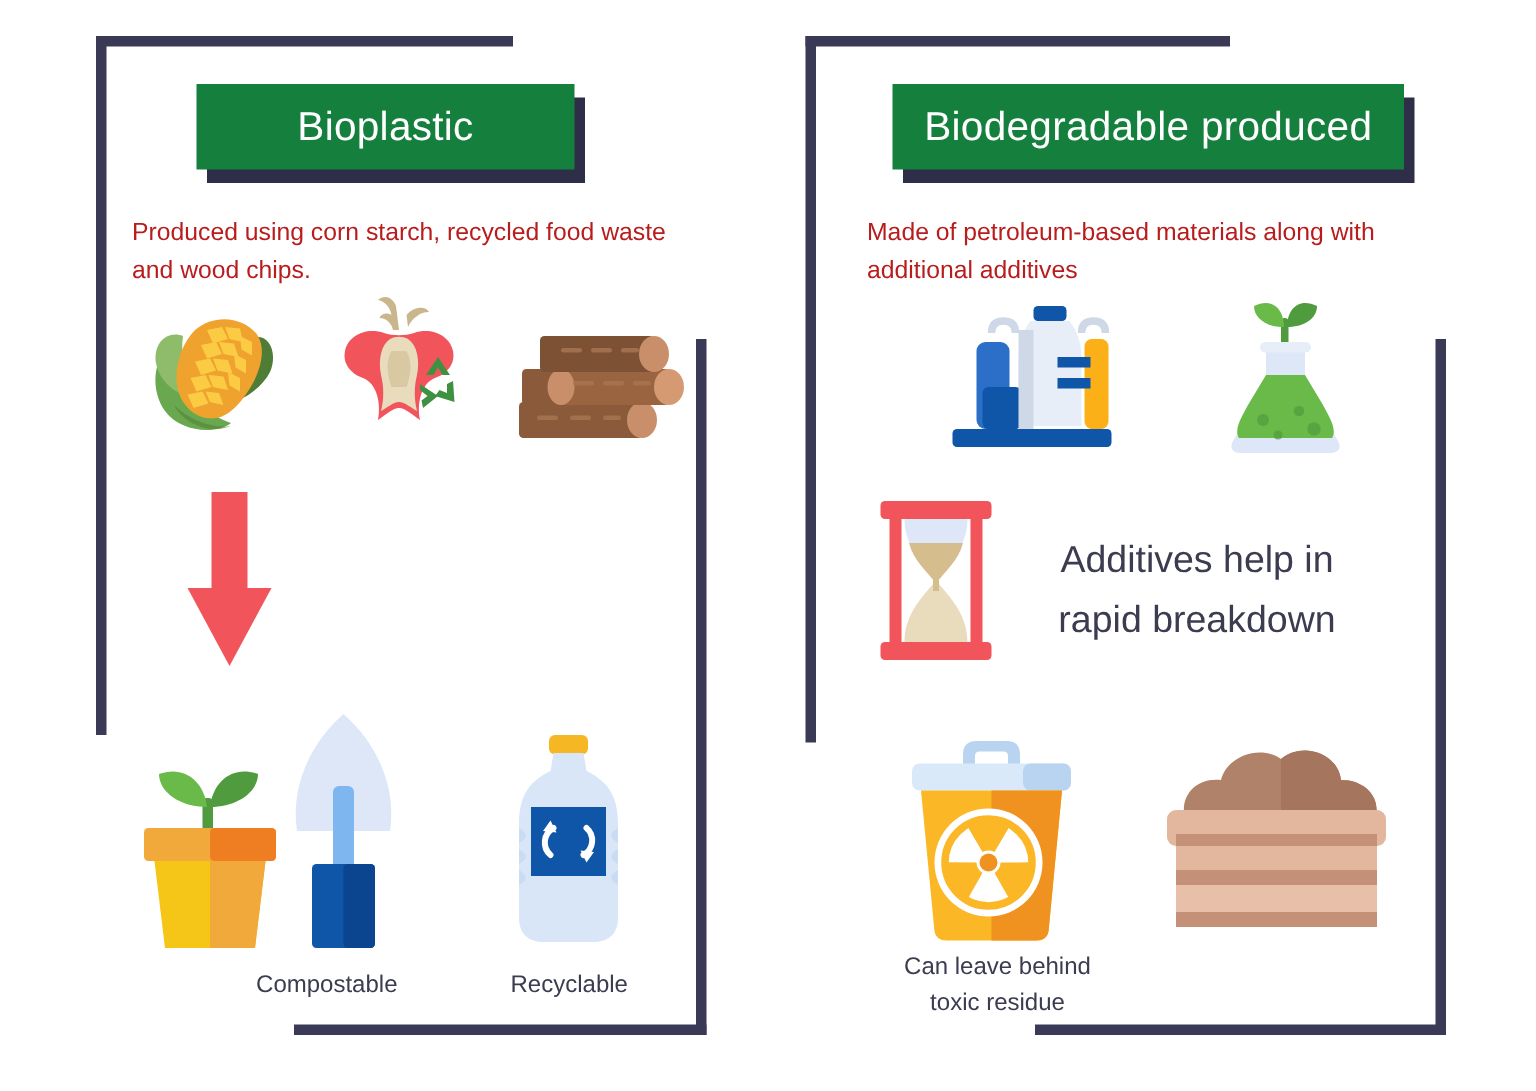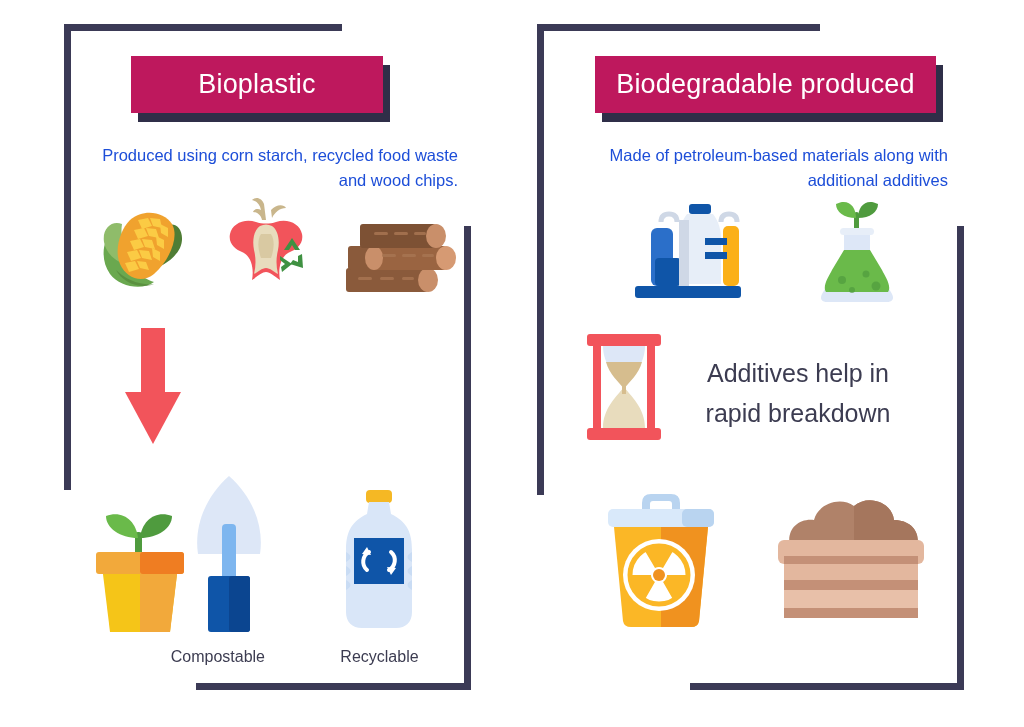--- a/index.html
+++ b/index.html
@@ -15,30 +15,30 @@
   .bar{position:absolute;background:#3b3a56;}
 
   
   .title-wrap{position:absolute;}
   .title-shadow{
     position:absolute;left:7px;top:9px;width:100%;height:100%;
     background:#2f2e48;
   }
   .title-plate{
     position:absolute;left:0;top:0;width:100%;height:100%;
-    background:#be185d;
+    background:#15803d;
     display:flex;align-items:center;justify-content:center;
   }
   .title-plate span{
     color:#ffffff;font-size:27px;font-weight:400;letter-spacing:.2px;
     white-space:nowrap;
   }
 
   .subtitle{
-    position:absolute;text-align:right;color:#1d4ed8;
+    position:absolute;text-align:left;color:#b91c1c;
     font-size:16.5px;line-height:25px;font-weight:400;
   }
 
   .mid-text{
     position:absolute;color:#3c3c51;font-size:25px;line-height:40px;
     font-weight:400;text-align:center;
   }
 
   .caption{
     position:absolute;text-align:center;color:#3c3c51;
@@ -263,20 +263,24 @@
       <circle cx="69" cy="88" r="29" fill="none" stroke="#fbb726" stroke-width="5"></circle>
       <circle cx="69" cy="88" r="6" fill="#f0921f"></circle>
       <g fill="#fbb726">
         <path d="M69 60 a28 28 0 0 1 14 4 l-10 17 a9 9 0 0 0 -8 0 l-10 -17 a28 28 0 0 1 14 -4z" transform="rotate(0 69 88)"></path>
         <path d="M69 60 a28 28 0 0 1 14 4 l-10 17 a9 9 0 0 0 -8 0 l-10 -17 a28 28 0 0 1 14 -4z" transform="rotate(120 69 88)"></path>
         <path d="M69 60 a28 28 0 0 1 14 4 l-10 17 a9 9 0 0 0 -8 0 l-10 -17 a28 28 0 0 1 14 -4z" transform="rotate(240 69 88)"></path>
       </g>
     </svg>
   </div>
 
+  <div class="caption" style="left:570px;top:633px;width:190px;">
+    <div>Can leave behind</div>
+    <div>toxic residue</div>
+  </div>
 
   <div class="icon" style="left:772px;top:494px;">
     <svg width="158" height="126" viewBox="0 0 158 126">
       <path d="M18 52 C14 36 26 24 42 26 C46 10 68 2 82 12 C96 0 120 8 122 26 C140 26 150 40 144 54z" fill="#b08269"></path>
       <path d="M82 12 C96 0 120 8 122 26 C140 26 150 40 144 54 H82z" fill="#a5765d"></path>
       <rect x="6" y="46" width="146" height="24" rx="6" fill="#e3b79e"></rect>
       <rect x="12" y="68" width="134" height="18" fill="#e3b79e"></rect>
       <rect x="12" y="86" width="134" height="10" fill="#c49077"></rect>
       <rect x="12" y="96" width="134" height="18" fill="#e8c0a9"></rect>
       <rect x="12" y="114" width="134" height="10" fill="#c49077"></rect>

